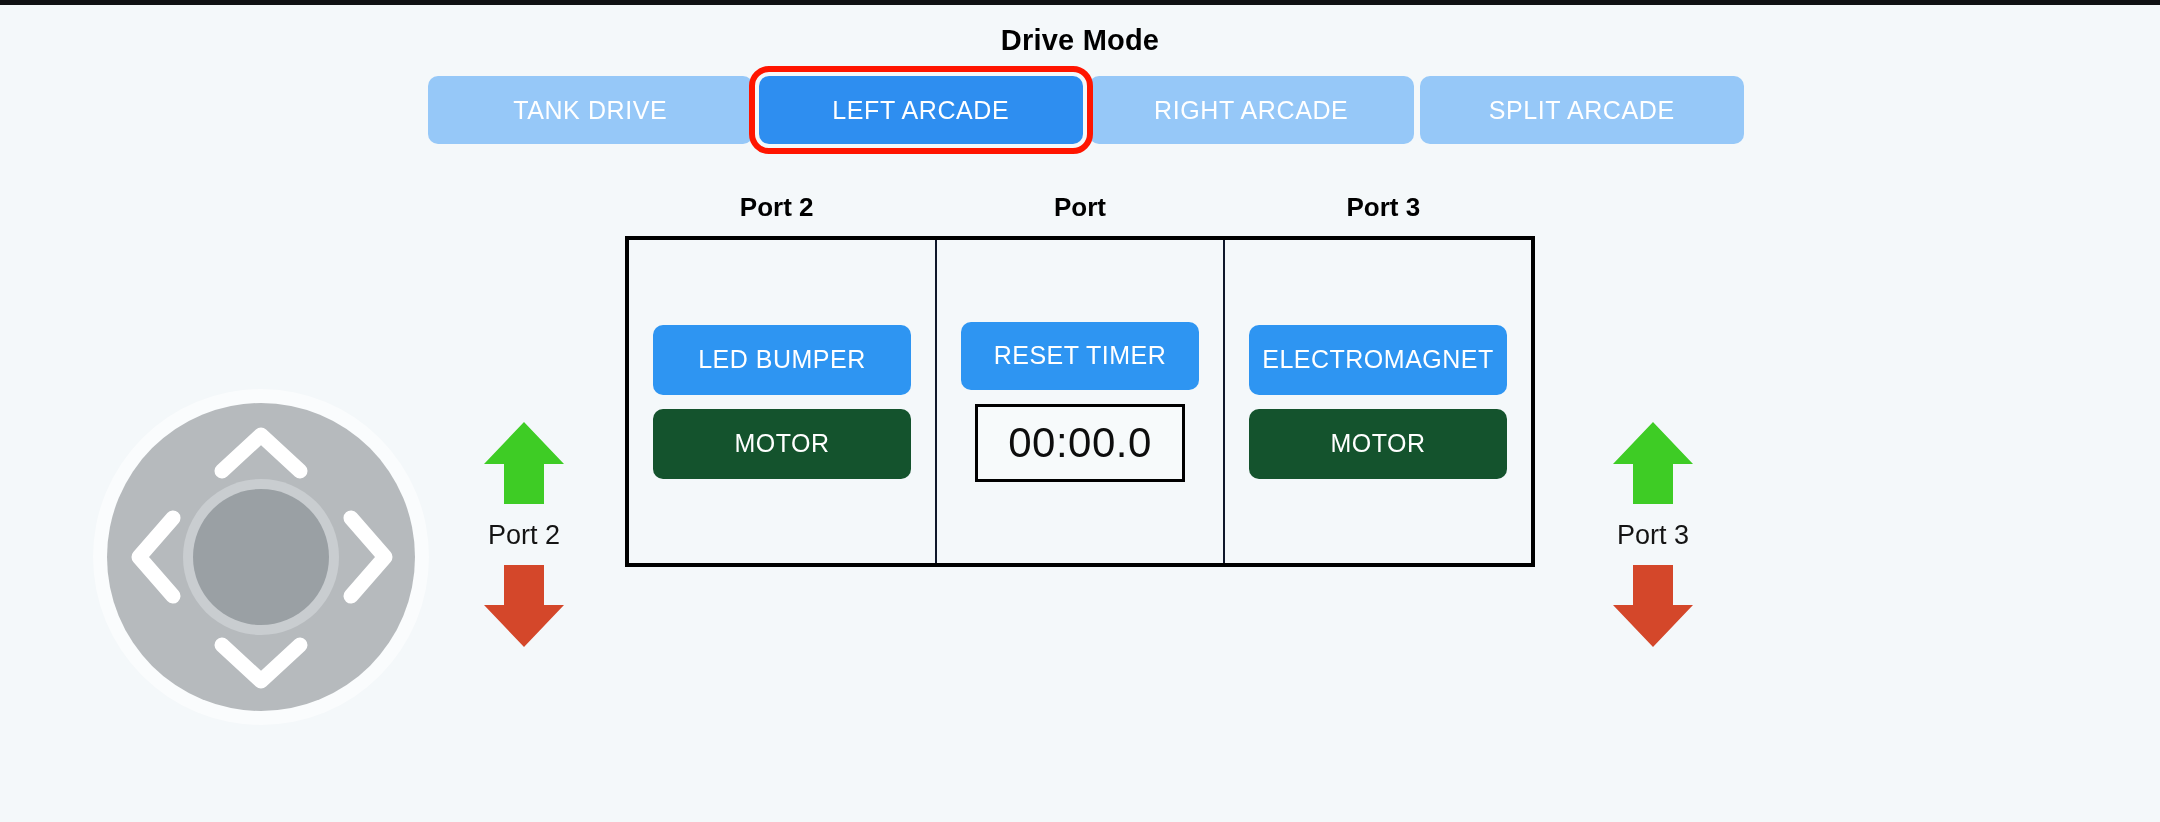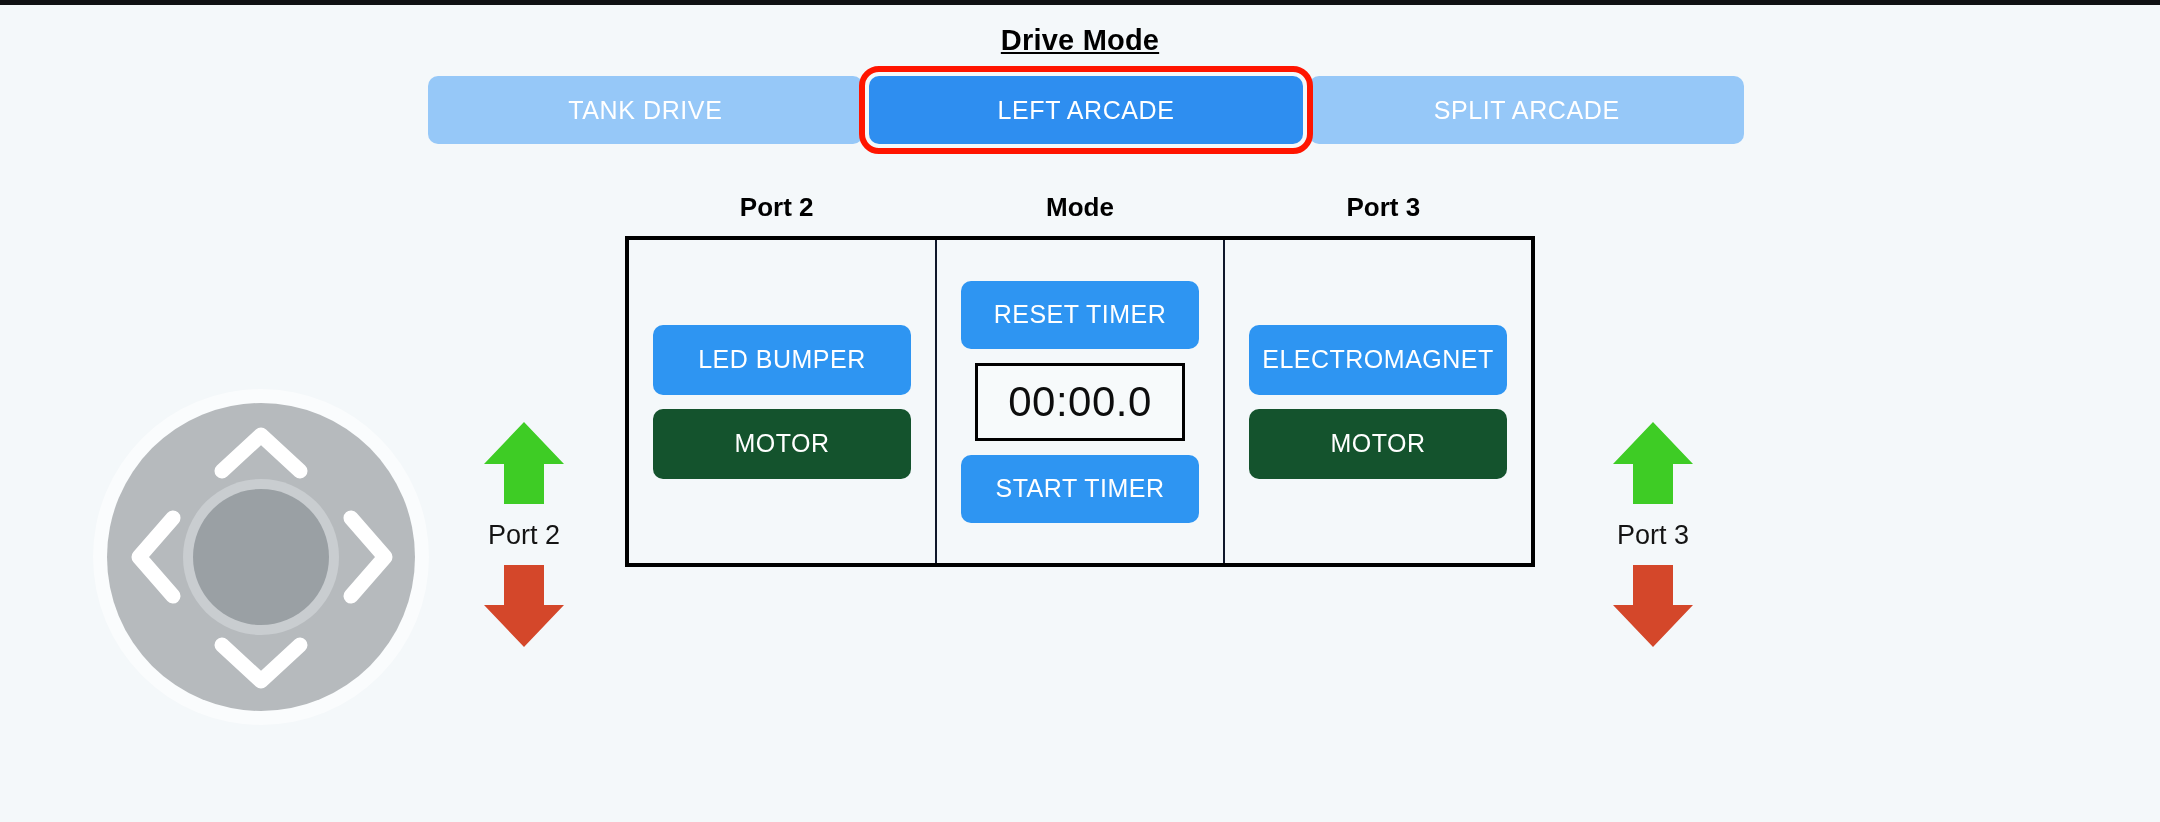--- a/index.html
+++ b/index.html
@@ -29,21 +29,20 @@
   .drive-mode-title {
     position: absolute;
     top: 24px;
     left: 0;
     width: 2160px;
     text-align: center;
     font-size: 29px;
     font-weight: bold;
     color: #000000;
     letter-spacing: .2px;
-    text-decoration: underline;
   }
 
   .mode-tabs {
     position: absolute;
     top: 76px;
     left: 428px;
     width: 1316px;
     height: 68px;
     display: flex;
     gap: 6px;
@@ -221,43 +220,43 @@
 </head>
 <body>
 
 <div class="top-chrome-bar"></div>
 
 <div class="drive-mode-title">Drive Mode</div>
 
 <div class="mode-tabs">
   <button class="mode-tab">TANK DRIVE</button>
   <button class="mode-tab selected">LEFT ARCADE</button>
+  <button class="mode-tab">RIGHT ARCADE</button>
   <button class="mode-tab">SPLIT ARCADE</button>
 </div>
 
 <div class="panel-captions">
   <div class="panel-caption">Port 2</div>
-  <div class="panel-caption">Mode</div>
+  <div class="panel-caption">Port</div>
   <div class="panel-caption">Port 3</div>
 </div>
 
 <div class="port-panel">
 
   <div class="port-col">
     <div class="col-stack">
       <button class="device-btn primary">LED BUMPER</button>
       <button class="device-btn muted">MOTOR</button>
     </div>
   </div>
 
   <div class="port-col timer-col">
     <div class="timer-stack">
       <button class="timer-btn">RESET TIMER</button>
       <div class="timer-readout">00:00.0</div>
-      <button class="timer-btn">START TIMER</button>
     </div>
   </div>
 
   <div class="port-col">
     <div class="col-stack">
       <button class="device-btn primary">ELECTROMAGNET</button>
       <button class="device-btn muted">MOTOR</button>
     </div>
   </div>
 </div>

